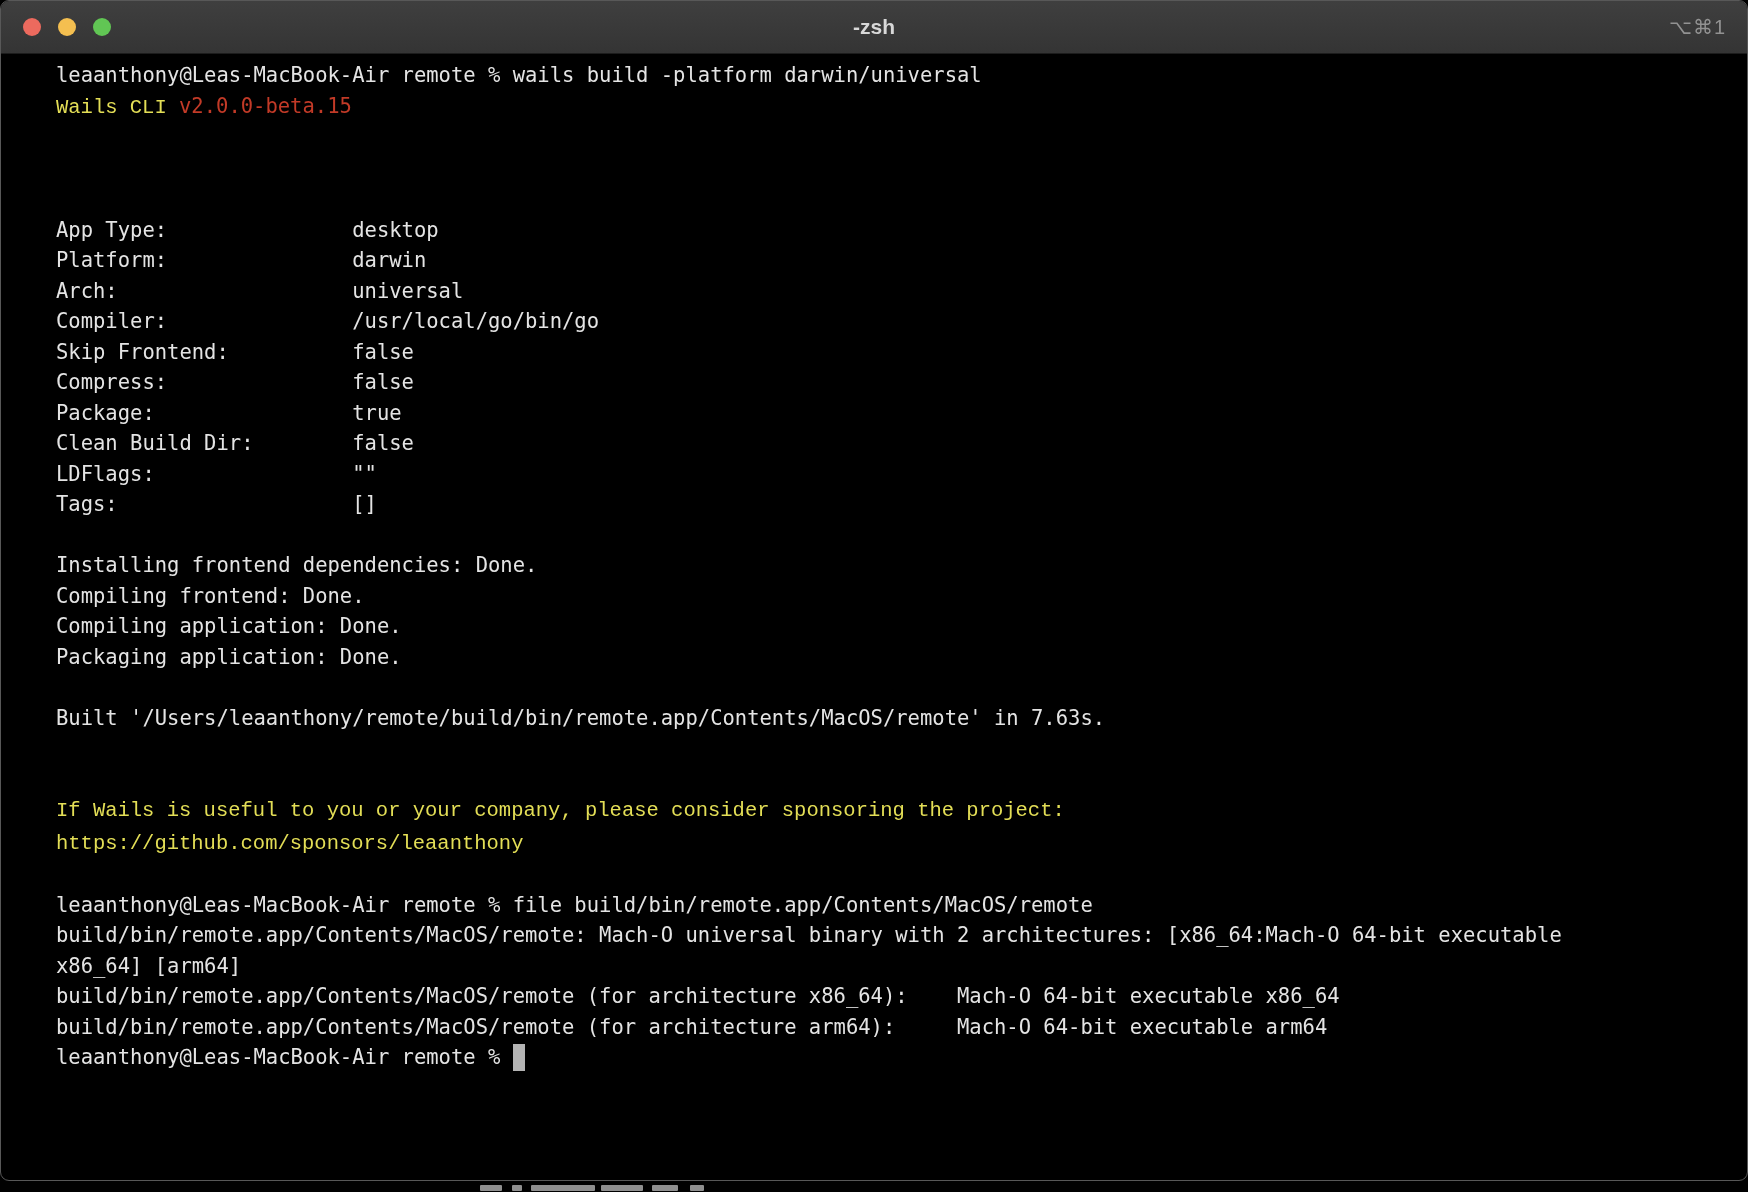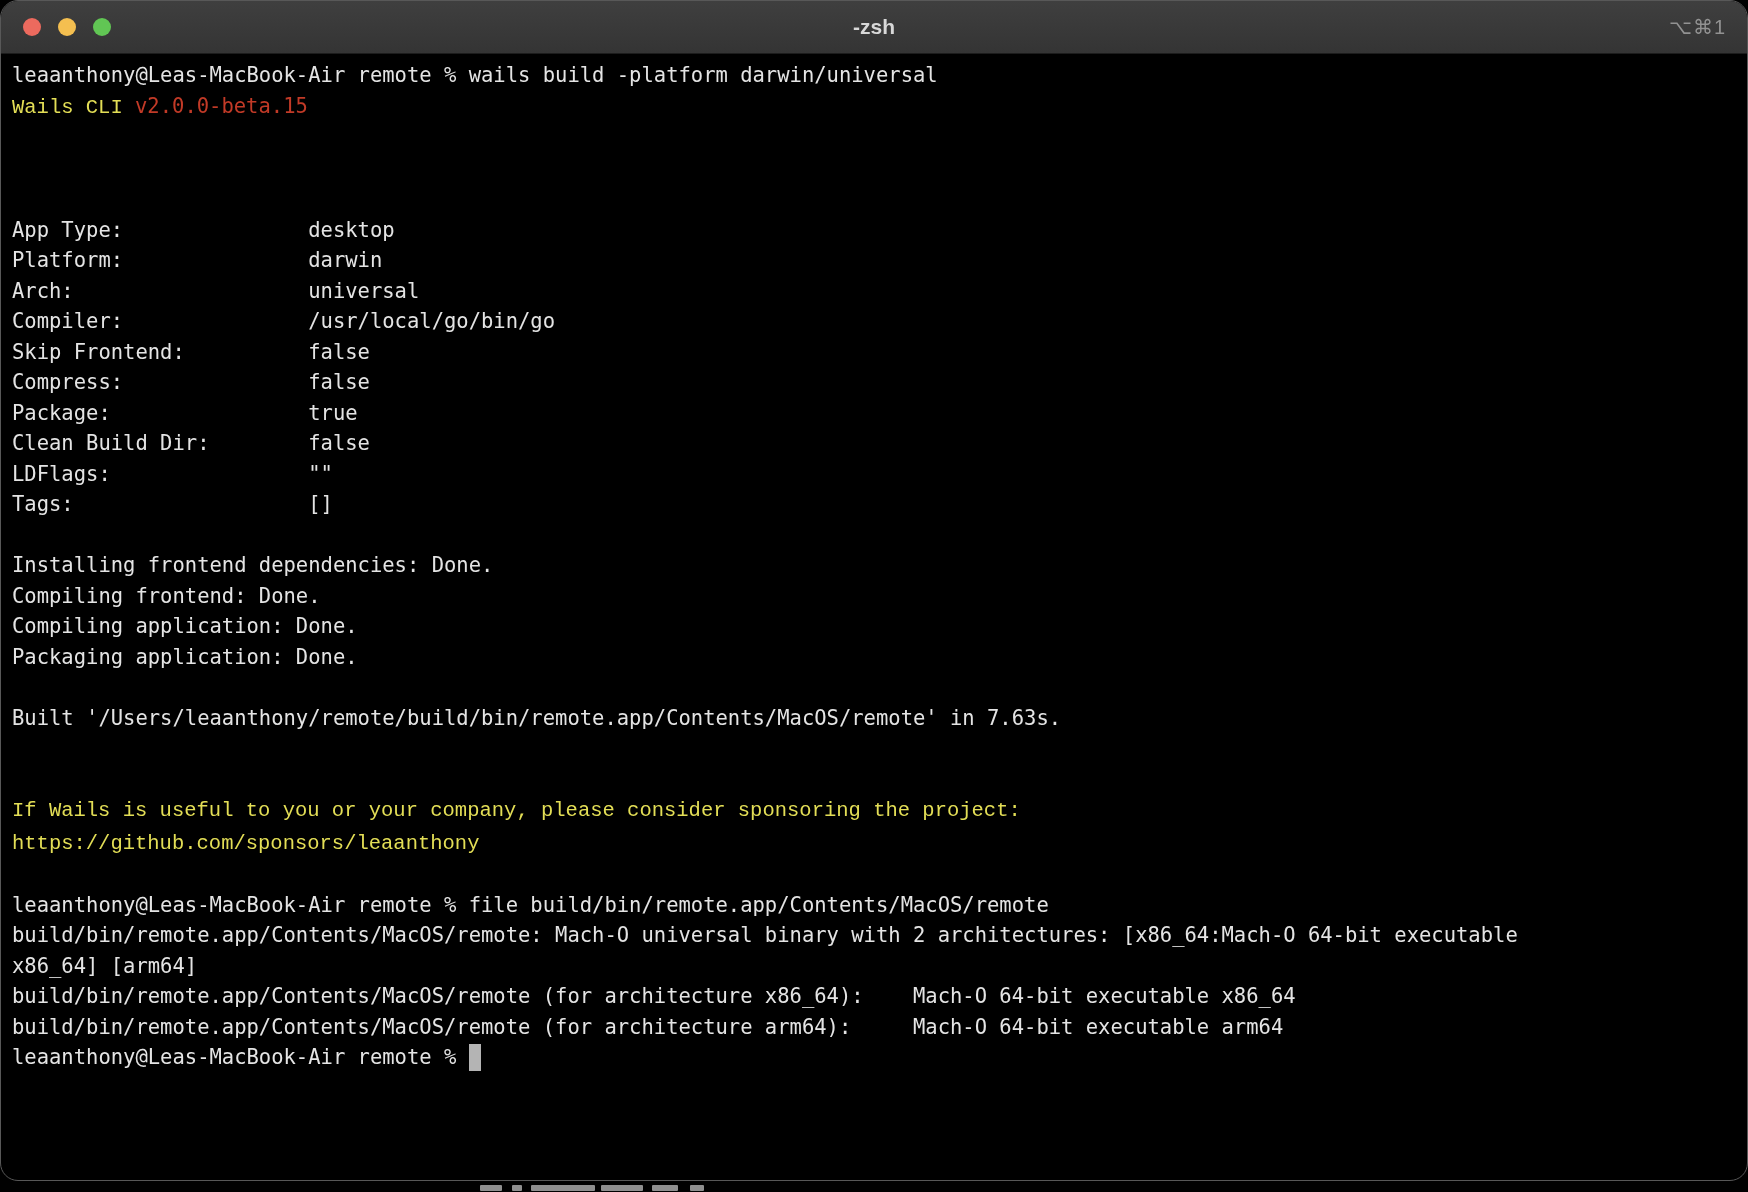--- a/index.html
+++ b/index.html
@@ -8,21 +8,21 @@
     background:var(--page-bg,#010101);
     overflow:hidden;position:relative;
     font-family:"DejaVu Sans Mono",monospace;
   }
   .window{
     position:absolute;top:0;left:0;
     width:1748px;height:1181px;
     box-sizing:border-box;
     background:var(--terminal-bg,#000);
     border:1px solid #585858;
-    border-radius:18px;
+    border-radius:9px;
     overflow:hidden;
   }
   .titlebar{
     position:relative;
     height:52px;
     background:linear-gradient(#3f3f3f,#343434);
     border-bottom:1px solid #1c1c1c;
   }
   .lights{position:absolute;left:22px;top:17px;display:flex;gap:17px;}
   .light{width:18px;height:18px;border-radius:50%;}
@@ -41,20 +41,21 @@
     display:flex;align-items:center;
     font-family:"Liberation Sans","DejaVu Sans",sans-serif;
     font-size:20px;color:#929292;letter-spacing:1px;
   }
   .content{
     padding:6px 10px 0 11px;
     font-size:20.5px;
     line-height:30.5px;
     color:var(--text-default,#e4e4e4);
     white-space:pre;
+    margin-left:44px;
   }
   .term-line{min-height:30.5px;}
   .c-default{color:var(--text-default,#e4e4e4);}
   .c-yellow{color:var(--text-yellow,#e3de56);font-family:Liberation Mono, monospace;}
   .c-red{color:var(--text-red,#c23a27);}
   .cursor{
     display:inline-block;
     width:12.3px;height:27px;
     background:var(--cursor,#b4b4b4);
     vertical-align:bottom;

